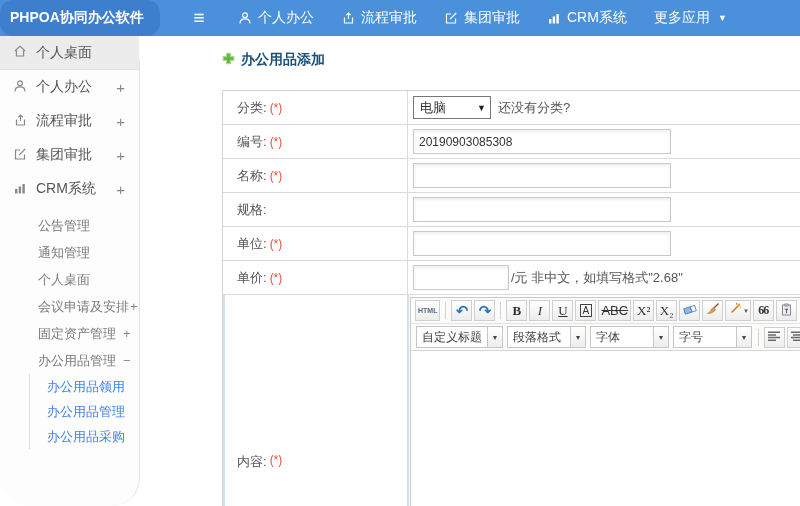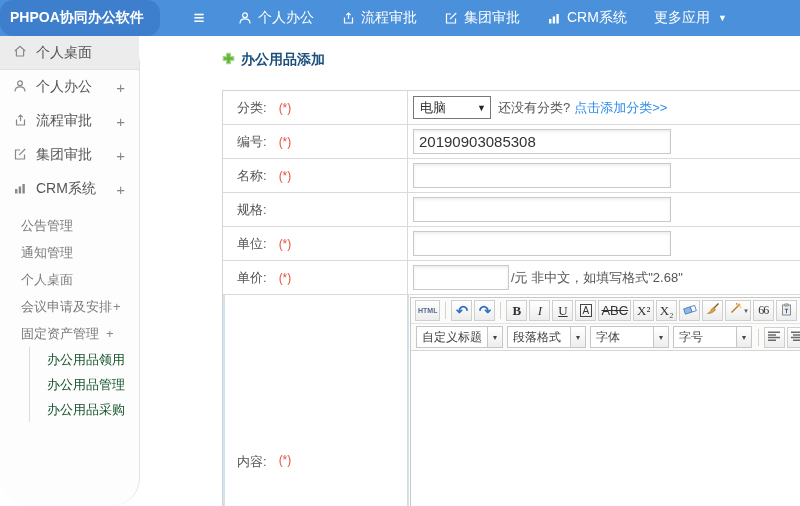--- a/index.html
+++ b/index.html
@@ -21,38 +21,38 @@
   .caret-white { font-size:9px; margin-left:2px; }
   
   .layout { display:flex; height:470px; }
   .sidebar { width:140px; min-width:140px; border-right:1px solid #e2e2e2; background:#fdfdfd;border-radius:28px; }
   .side-item { height:34px; display:flex; align-items:center; gap:9px; padding:0 14px 0 13px;
                color:#555; cursor:pointer; }
   .side-item.active { background:#ececec; border-bottom:1px solid #e0e0e0; }
   .side-item svg { flex:0 0 auto; }
   .side-toggle { margin-left:auto; color:#888; font-size:15px; font-weight:400; }
   .side-sub { margin-top:6px; }
-  .sub-item { height:27px; line-height:27px; padding-left:21px; color:#7a7a7a; font-size:13px;
+  .sub-item { height:27px; line-height:27px; padding-left:38px; color:#7a7a7a; font-size:13px;
               cursor:pointer; white-space:nowrap; }
   .sub-item .sub-toggle { margin-left:7px; color:#888; }
   .sub2-wrap { margin-left:29px; border-left:1px solid #dcdcdc; }
-  .sub2-item { height:25px; line-height:25px; padding-left:17px; color:#14532d; font-size:13px;
+  .sub2-item { height:25px; line-height:25px; padding-left:17px; color:#3b82f6; font-size:13px;
                cursor:pointer; white-space:nowrap; }
   
   .main { flex:1; padding-left:82px; overflow:visible; }
   .page-title { display:flex; align-items:center; gap:6px; margin:15px 0 0 0;
                 color:#1c4f7c; font-weight:bold; font-size:14px; }
   .form-table { width:660px; border:1px solid #d4d4d4; margin-top:21px; font-size:13px; background:#fff; }
   .frow { display:flex; border-bottom:1px solid #dadada; min-height:34px; }
   .frow:last-child { border-bottom:none; }
   .cell-label { width:185px; min-width:185px; border-right:1px solid #dadada; display:flex;
-                align-items:center; gap:12px; padding-left:14px; color:#555; }
+                align-items:center; gap:3px; padding-left:14px; color:#555; }
   .req { color:#e8503a; font-size:12px; }
   .cell-value { flex:1; display:flex; align-items:center; gap:7px; padding:4px 4px 4px 5px; color:#555; }
-  input.text { height:25px; width:258px; border:1px solid #c9c9c9; padding:0 5px; font-size:15px;
+  input.text { height:25px; width:258px; border:1px solid #c9c9c9; padding:0 5px; font-size:12px;
                font-family:inherit; color:#333; box-shadow:inset 0 2px 3px rgba(110,150,185,.14); outline:none; }
   input.small { width:96px; }
   .cat-select { width:78px; height:23px; border:1px solid #777; background:#fff; display:flex;
                 align-items:center; justify-content:space-between; padding:0 4px 0 6px;
                 font-size:13px; color:#333; cursor:pointer; }
   .cat-select .caret { font-size:9px; color:#222; }
   .hint { color:#555; }
   .link { color:#2f8ded; cursor:pointer; }
   
   .frow.content-row { min-height:214px; }
@@ -70,21 +70,21 @@
             padding:0 2px; cursor:pointer; color:#333; }
   .ed-sep { width:1px; height:17px; background:#d2d2d2; margin:0 4px; flex:0 0 auto; }
   .g-html { font-size:7px; font-weight:bold; color:#556a8a; letter-spacing:0; }
   .g-undo, .g-redo { color:#2a6fc0; font-size:15px; font-weight:bold; line-height:1; }
   .g-b { font-family:"Liberation Serif","DejaVu Serif",serif; font-weight:bold; font-size:13px; }
   .g-i { font-family:"Liberation Serif","DejaVu Serif",serif; font-style:italic; font-size:13px; }
   .g-u { font-family:"Liberation Serif","DejaVu Serif",serif; font-size:13px; text-decoration:underline; }
   .g-abox { font-size:10px; border:1px solid #444; line-height:11px; padding:0 2px; }
   .g-strike { font-size:13px; text-decoration:line-through; }
   .g-sup, .g-sub { font-size:13px; font-family:"Liberation Serif","DejaVu Serif",serif; }
-  .g-quote { font-family:"Liberation Serif","DejaVu Serif",serif; font-weight:normal; font-size:12px;
+  .g-quote { font-family:"Liberation Serif","DejaVu Serif",serif; font-weight:bold; font-size:12px;
              letter-spacing:-1px; }
   .mini-caret { font-size:7px; color:#555; margin-left:2px; }
   .ed-select { height:22px; border:1px solid #c6c6c6; background:#fff; display:inline-flex;
                align-items:center; margin:0 2px; font-size:12px; color:#444; cursor:pointer; }
   .ed-select .txt { padding:0 5px; min-width:62px; white-space:nowrap; }
   .ed-select .arrow { border-left:1px solid #c6c6c6; width:15px; height:100%; display:flex;
                       align-items:center; justify-content:center; font-size:8px; color:#444;
                       background:linear-gradient(#fff,#ededed); }
   .ed-body { flex:1; background:#fff; min-height:160px; cursor:text; }
 </style>
@@ -184,20 +184,21 @@
       <span>CRM系统</span>
       <span class="side-toggle">+</span>
     </div>
 
     <div class="side-sub">
       <div class="sub-item"><span>公告管理</span></div>
       <div class="sub-item"><span>通知管理</span></div>
       <div class="sub-item"><span>个人桌面</span></div>
       <div class="sub-item"><span>会议申请及安排</span><span class="sub-toggle" style="margin-left:1px">+</span></div>
       <div class="sub-item"><span>固定资产管理</span><span class="sub-toggle">+</span></div>
+      <div class="sub-item"><span>办公用品管理</span><span class="sub-toggle">−</span></div>
       <div class="sub2-wrap">
         <div class="sub2-item"><span>办公用品领用</span></div>
         <div class="sub2-item"><span>办公用品管理</span></div>
         <div class="sub2-item"><span>办公用品采购</span></div>
       </div>
     </div>
   </div>
 
   <div class="main">
     <div class="page-title">
@@ -213,21 +214,20 @@
         <div class="cell-label">
           <span>分类:</span>
           <span class="req">(*)</span>
         </div>
         <div class="cell-value">
           <div class="cat-select">
             <span>电脑</span>
             <span class="caret">▼</span>
           </div>
           <span class="hint">还没有分类?</span>
-          <span class="link" style="margin-left:-3px">点击添加分类&gt;&gt;</span>
         </div>
       </div>
 
       <div class="frow">
         <div class="cell-label">
           <span>编号:</span>
           <span class="req">(*)</span>
         </div>
         <div class="cell-value">
           <input class="text" type="text" value="20190903085308" style="">

